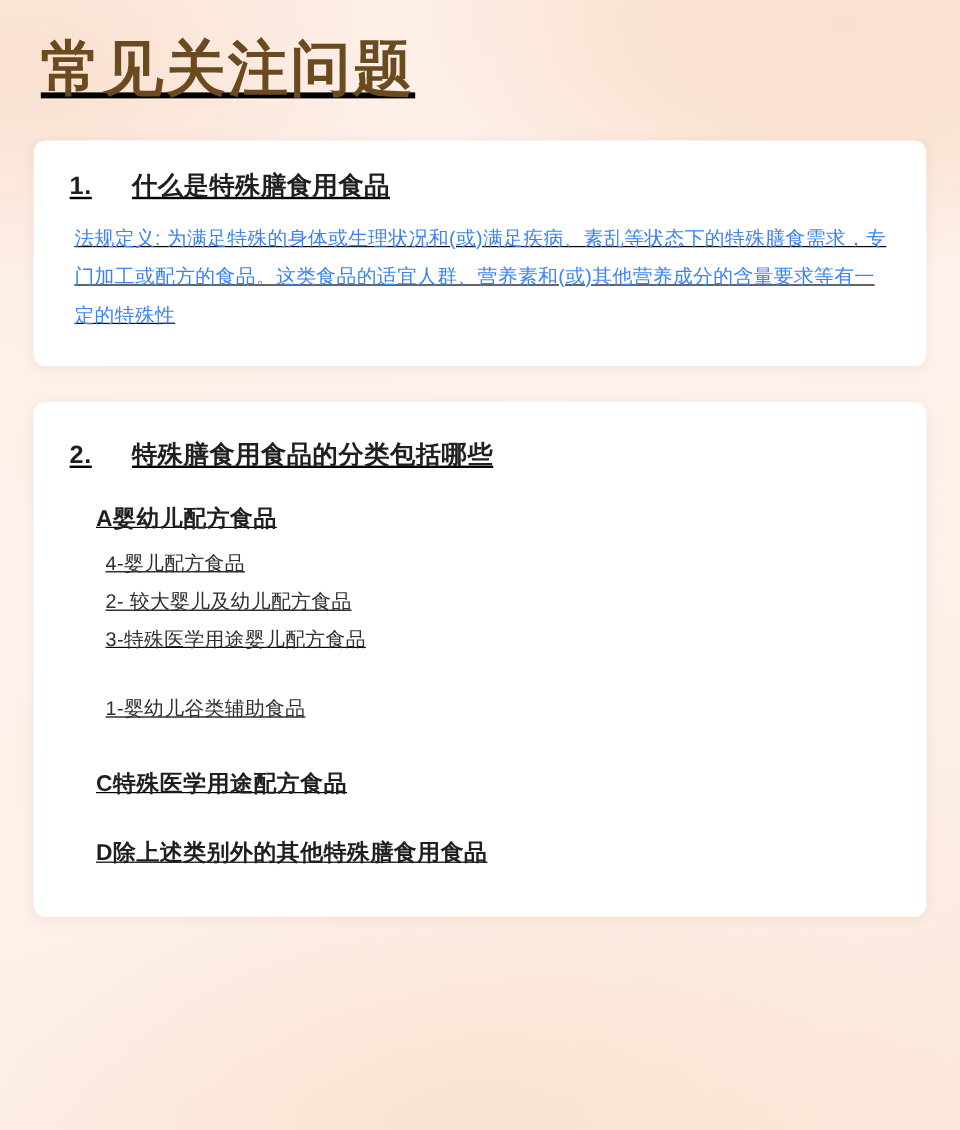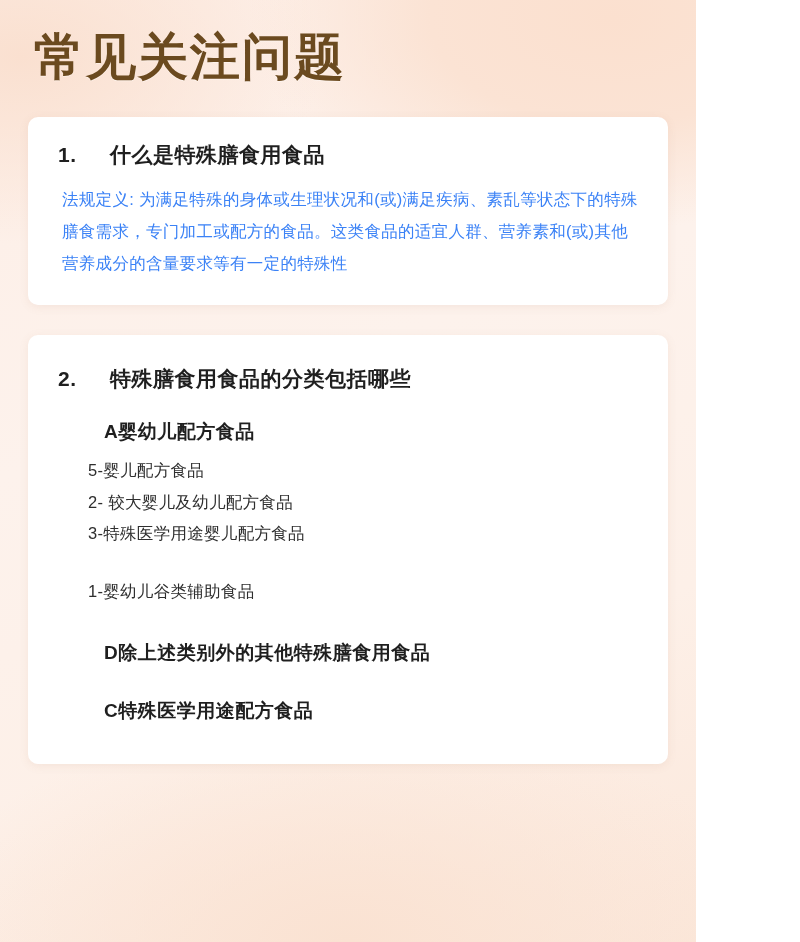--- a/index.html
+++ b/index.html
@@ -8,29 +8,30 @@
   }
   body {
     width: 800px;
     height: 942px;
     font-family: "Liberation Sans", sans-serif;
     background: #ffffff;
     overflow: hidden;
   }
   .page {
     position: relative;
-    width: 696px;
+    width: 800px;
     height: 942px;
     background:
       radial-gradient(ellipse 520px 300px at 88% 2%, #fbe0cf 0%, #fbe3d4 35%, rgba(253,237,228,0) 70%),
       radial-gradient(ellipse 420px 260px at 3% 6%, #fae0d0 0%, rgba(252,234,222,0) 72%),
       radial-gradient(ellipse 600px 320px at 50% 100%, #fae2d2 0%, rgba(253,238,230,0) 72%),
       linear-gradient(160deg, #fdeee6 0%, #fdf2ec 40%, #fdf0e8 70%, #fbe7da 100%);
     box-sizing: border-box;
     padding: 0 28px;
+    text-decoration: underline;
   }
   .title {
     padding-top: 26px;
     padding-left: 6px;
     font-size: 50px;
     font-weight: bold;
     letter-spacing: 2px;
     color: #6b4a1f;
     line-height: 1.25;
     font-family: "Liberation Sans", sans-serif;
@@ -77,21 +78,20 @@
   }
   .cat-block {
     margin-top: 26px;
     padding-left: 22px;
   }
   .cat-title {
     font-size: 19px;
     font-weight: bold;
     color: #1f1f1f;
     letter-spacing: 0.5px;
-    margin-left: 24px;
   }
   .cat-items {
     margin-top: 10px;
     padding-left: 8px;
   }
   .cat-item {
     font-size: 16.5px;
     color: #2e2e2e;
     line-height: 1.92;
     letter-spacing: 0.3px;
@@ -117,34 +117,34 @@
 
   <div class="card card-2">
     <div class="q-head">
       <span class="q-num">2.</span>
       <span class="q-text">特殊膳食用食品的分类包括哪些</span>
     </div>
 
     <div class="cat-block">
       <div class="cat-title">A婴幼儿配方食品</div>
       <div class="cat-items">
-        <div class="cat-item">5-婴儿配方食品</div>
+        <div class="cat-item">4-婴儿配方食品</div>
         <div class="cat-item">2- 较大婴儿及幼儿配方食品</div>
         <div class="cat-item">3-特殊医学用途婴儿配方食品</div>
       </div>
     </div>
 
     <div class="cat-block">
       <div class="cat-items">
         <div class="cat-item">1-婴幼儿谷类辅助食品</div>
       </div>
     </div>
 
     <div class="cat-block only-title">
-      <div class="cat-title">D除上述类别外的其他特殊膳食用食品</div>
+      <div class="cat-title">C特殊医学用途配方食品</div>
     </div>
 
     <div class="cat-block only-title">
-      <div class="cat-title">C特殊医学用途配方食品</div>
+      <div class="cat-title">D除上述类别外的其他特殊膳食用食品</div>
     </div>
   </div>
 
 </div>
 
 </body></html>

